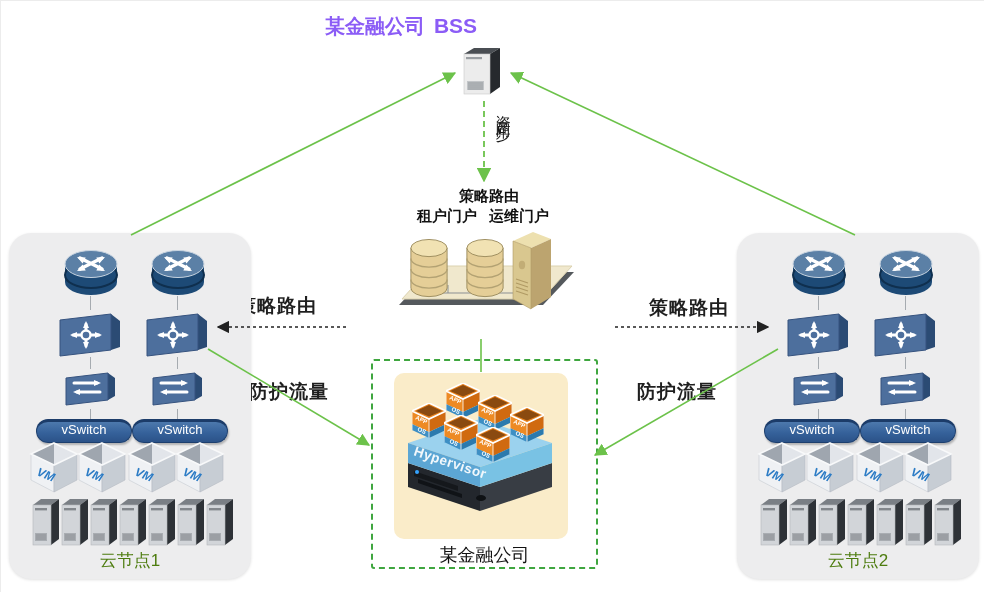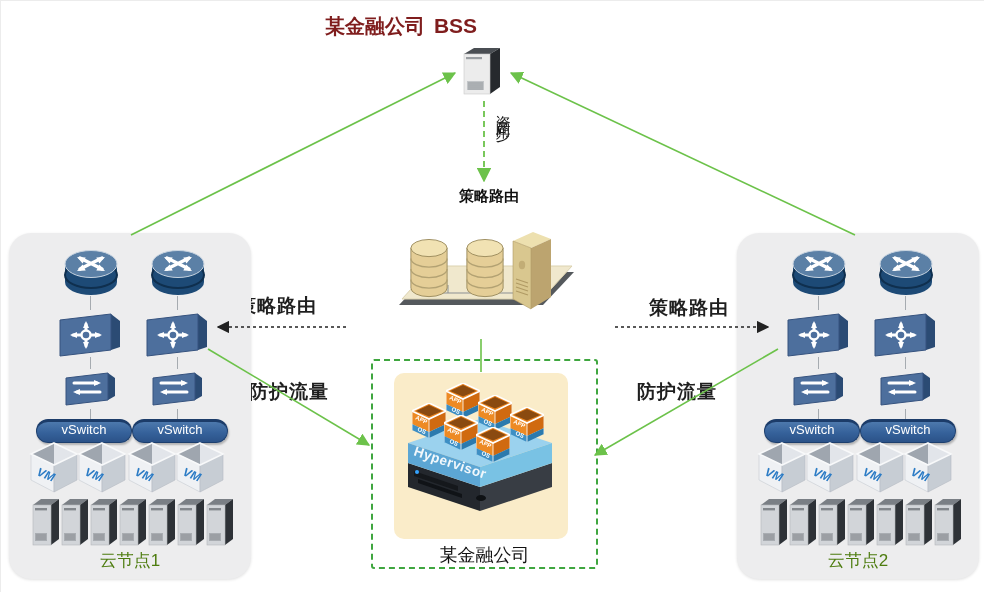--- a/index.html
+++ b/index.html
@@ -6,21 +6,21 @@
   #canvas{position:relative;width:984px;height:592px;background:#ffffff;border:1px solid #ececec;
           font-family:"Liberation Sans","DejaVu Sans",sans-serif;overflow:hidden;}
   .abs{position:absolute;}
   .node{position:absolute;background:#ededee;border-radius:22px;box-shadow:0 1px 3px rgba(0,0,0,.12);}
   .vline{position:absolute;width:1px;background:#a6abb0;}
   .vswitch-bar{position:absolute;height:20px;background:linear-gradient(180deg,#4d79ad 0%,#35619a 55%,#2b5288 100%);
         border:1px solid #1d3f6e;border-top:3px solid #1c3c69;border-radius:12px;
         color:#fff;font-size:13px;text-align:center;line-height:16px;box-shadow:1px 2px 2px rgba(0,0,0,.25);}
   .node-label{position:absolute;width:100%;text-align:center;font-size:17px;color:#4d7c0f;}
   .flow-label{position:absolute;font-size:19px;font-weight:600;color:#1f1f1f;letter-spacing:1px;}
-  .title{position:absolute;top:12px;left:0;width:800px;text-align:center;color:#7f1d1d;}
+  .title{position:absolute;top:12px;left:0;width:800px;text-align:center;color:#8b5cf6;}
   .title .cn{font-size:20px;font-weight:700;}
   .title .en{font-size:21px;font-weight:700;margin-left:9px;}
   .vtext{position:absolute;writing-mode:vertical-rl;font-size:15px;color:#1a1a1a;letter-spacing:4px;line-height:20px;}
   .center-head{position:absolute;text-align:center;color:#111;font-weight:700;font-size:15px;}
   .portals span{margin:0 6px;}
   .controller{position:absolute;left:347px;top:314px;width:265px;height:24px;border-radius:7px;
         background:linear-gradient(180deg,#8ed45e 0%,#5cb832 45%,#4aa822 100%);border:1px solid #3f9a1f;
         color:#fff;font-size:15px;font-weight:600;text-align:center;line-height:24px;box-shadow:0 1px 2px rgba(0,0,0,.2);}
   .pool-box{position:absolute;left:370px;top:358px;width:223px;height:206px;border:2px dashed #3fa63f;border-radius:3px;}
   .pool-cream{position:absolute;left:21px;top:12px;width:174px;height:166px;background:#faecc9;border-radius:10px;}
@@ -134,20 +134,23 @@
   <div class="title">
     <span class="cn">某金融公司</span><span class="en">BSS</span>
   </div>
 
   <svg class="abs" style="left:461px;top:46px;z-index:3" width="40" height="52">
       <use href="#sym-bss"></use>
     </svg>
   <div class="vtext" style="left:492px;top:102px">资产同步</div>
 
   <div class="center-head" style="left:398px;top:186px;width:180px">策略路由</div>
+  <div class="center-head portals" style="left:382px;top:206px;width:200px">
+    <span>租户门户</span><span>运维门户</span>
+  </div>
   <svg class="abs" style="left:392px;top:254px" width="185" height="60">
     <polygon points="6,50 150,50 181,17 37,17" fill="#55595d"></polygon>
     <polygon points="9,44 149,44 179,11 39,11" fill="#f0e8cd" stroke="#dbd2b0" stroke-width="1"></polygon>
     <path d="M36,38 H140 M55,38 V30 M98,38 V30 M140,38 V28" stroke="#8b8f93" stroke-width="1"></path>
   </svg>
   <svg class="abs" style="left:408px;top:236px" width="40" height="64">
       <use href="#sym-db"></use>
     </svg>
   <svg class="abs" style="left:464px;top:236px" width="40" height="64">
       <use href="#sym-db"></use>

